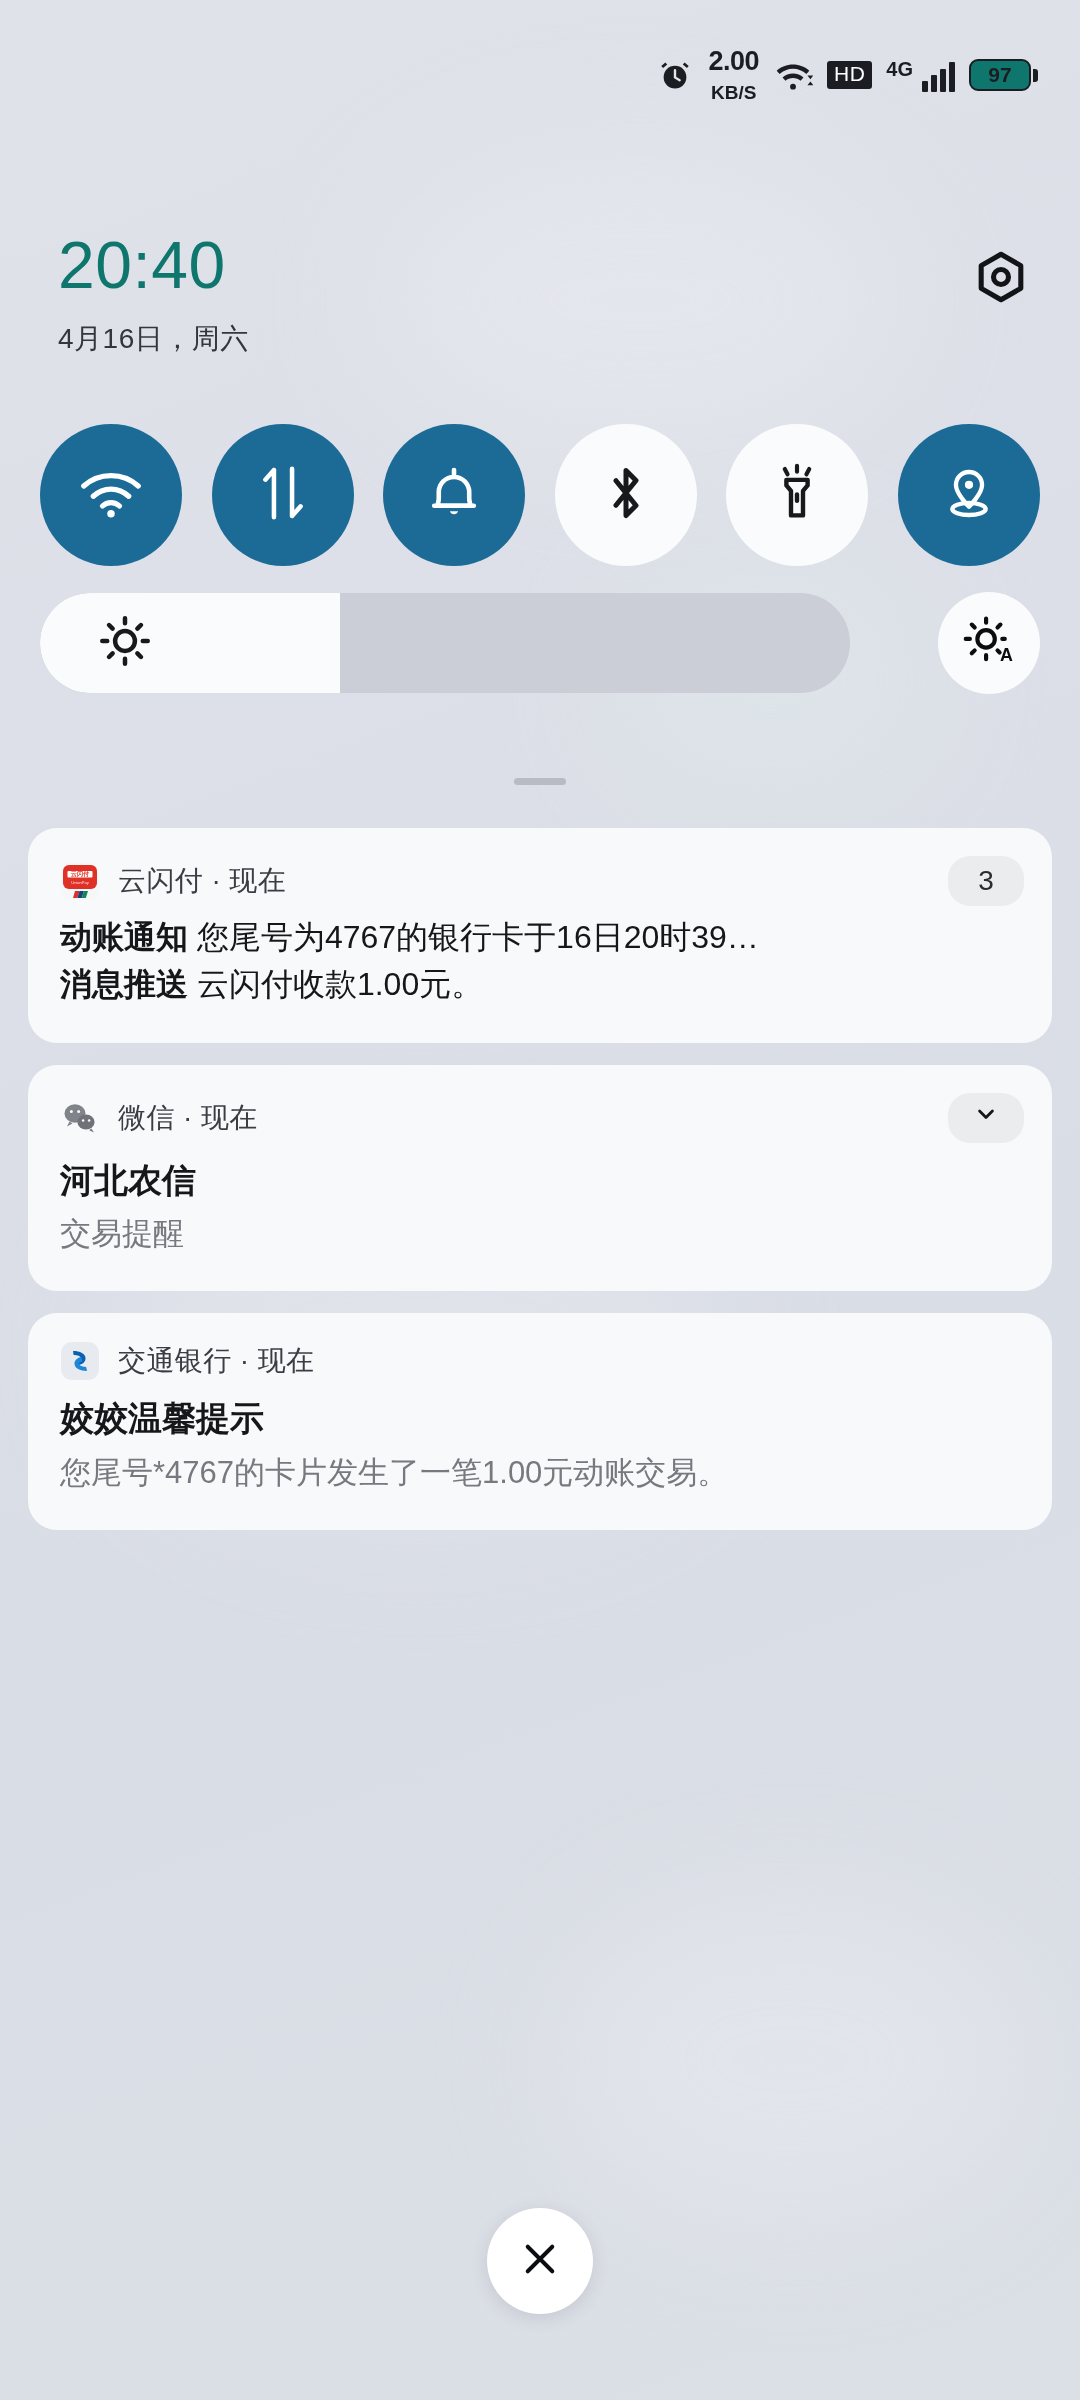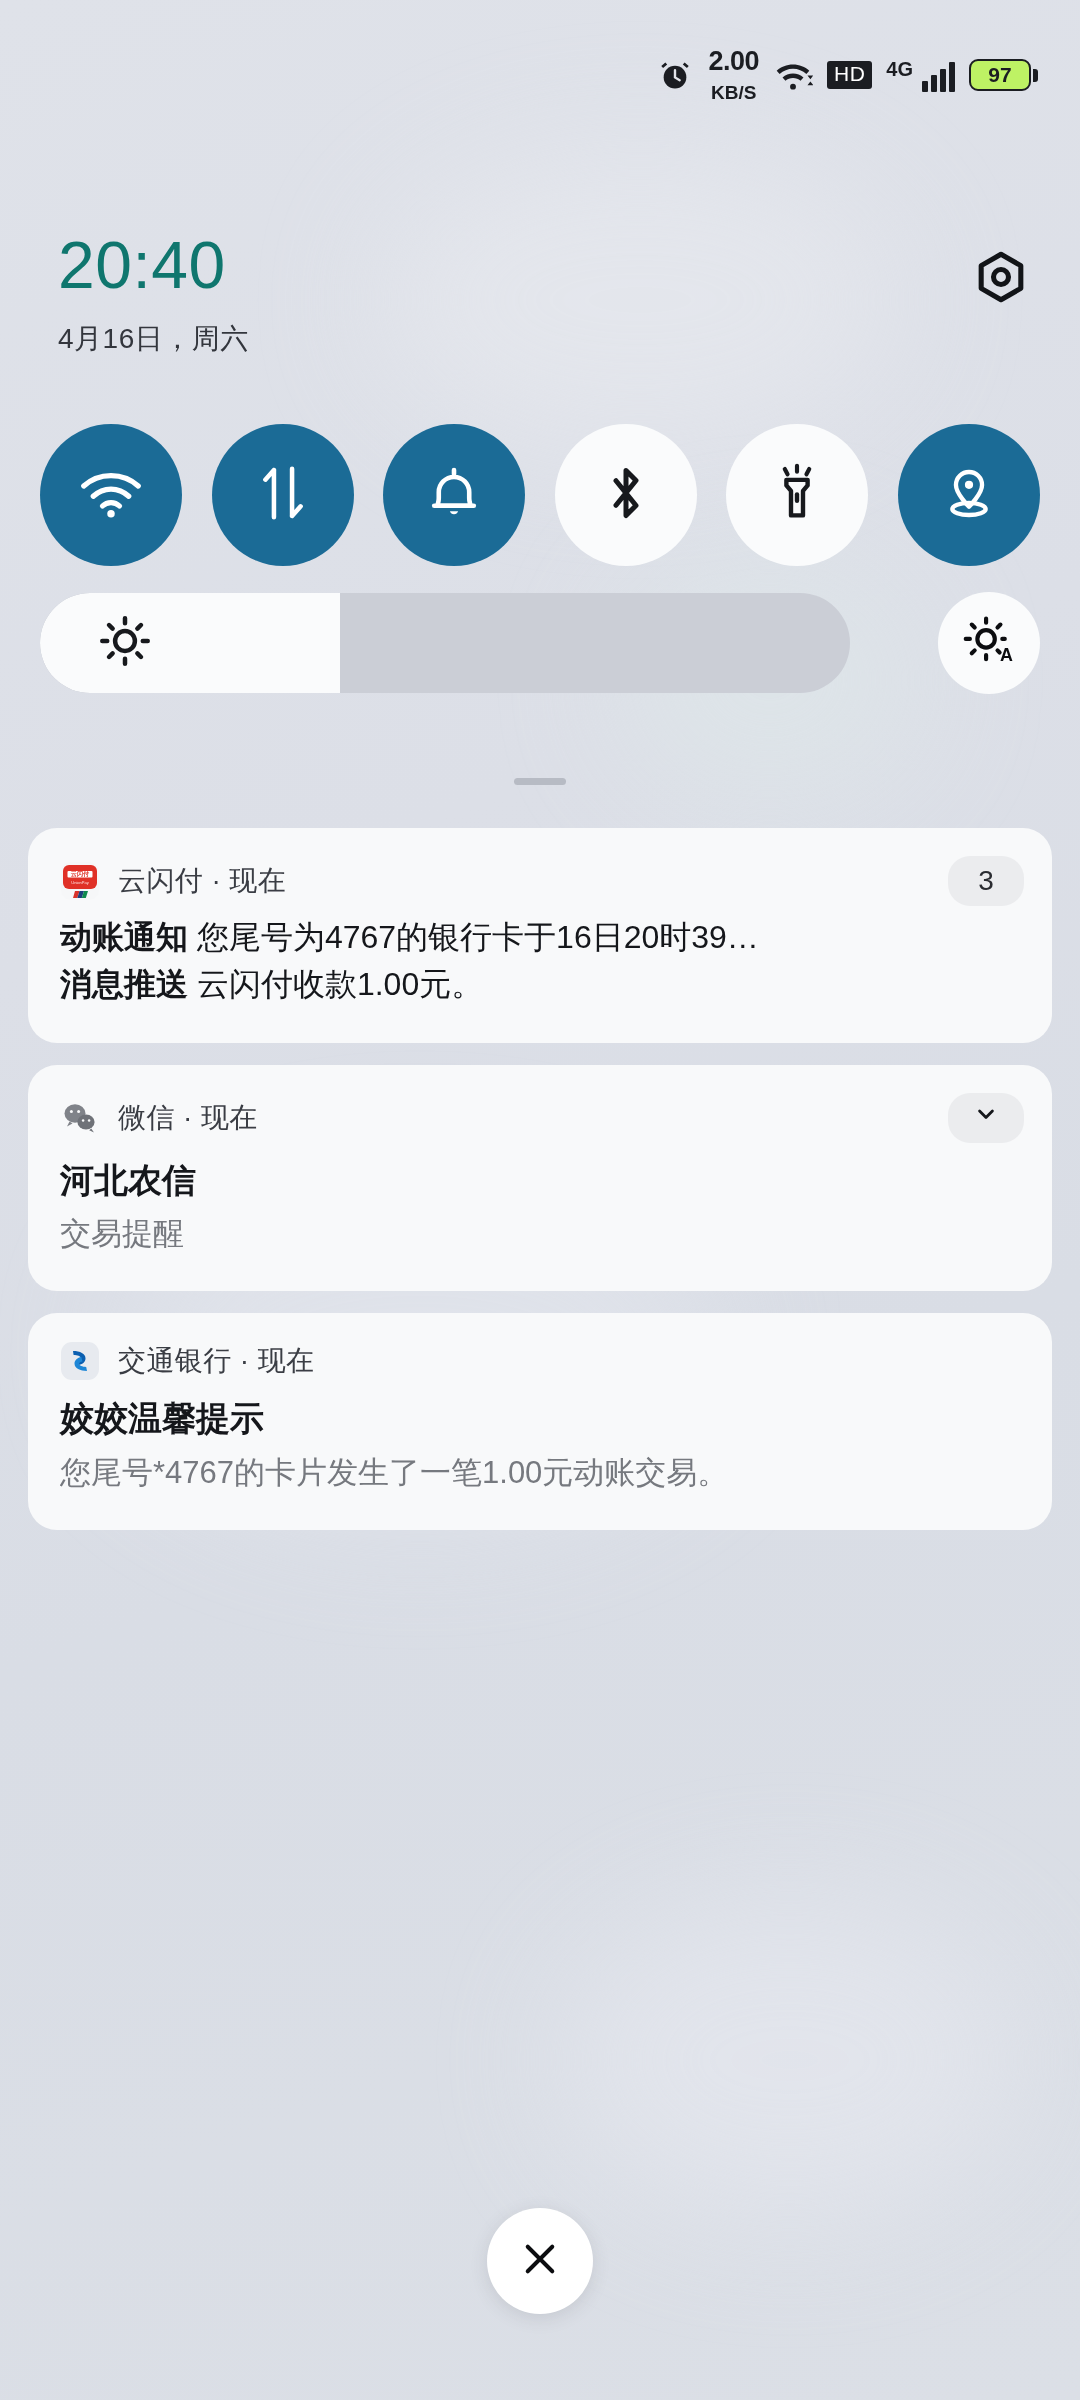--- a/index.html
+++ b/index.html
@@ -47,21 +47,21 @@
   .bars i:nth-child(1) { height: 11px; }
   .bars i:nth-child(2) { height: 17px; }
   .bars i:nth-child(3) { height: 23px; }
   .bars i:nth-child(4) { height: 30px; }
   .battery {
     display: flex; align-items: center;
   }
   .batt-body {
     width: 62px; height: 32px; border: 2.5px solid #1b1d22; border-radius: 9px;
     display: flex; align-items: center; justify-content: center;
-    background: #bef264;
+    background: #0f766e;
   }
   .batt-body span { font-size: 21px; font-weight: 600; color: #1b1d22; }
   .batt-cap { width: 5px; height: 13px; background: #1b1d22; border-radius: 0 3px 3px 0; margin-left: 2px; }
 
   
   .header {
     position: absolute; top: 232px; left: 0; right: 0;
     display: flex; align-items: flex-start; justify-content: space-between;
     padding: 0 50px 0 58px;
   }

